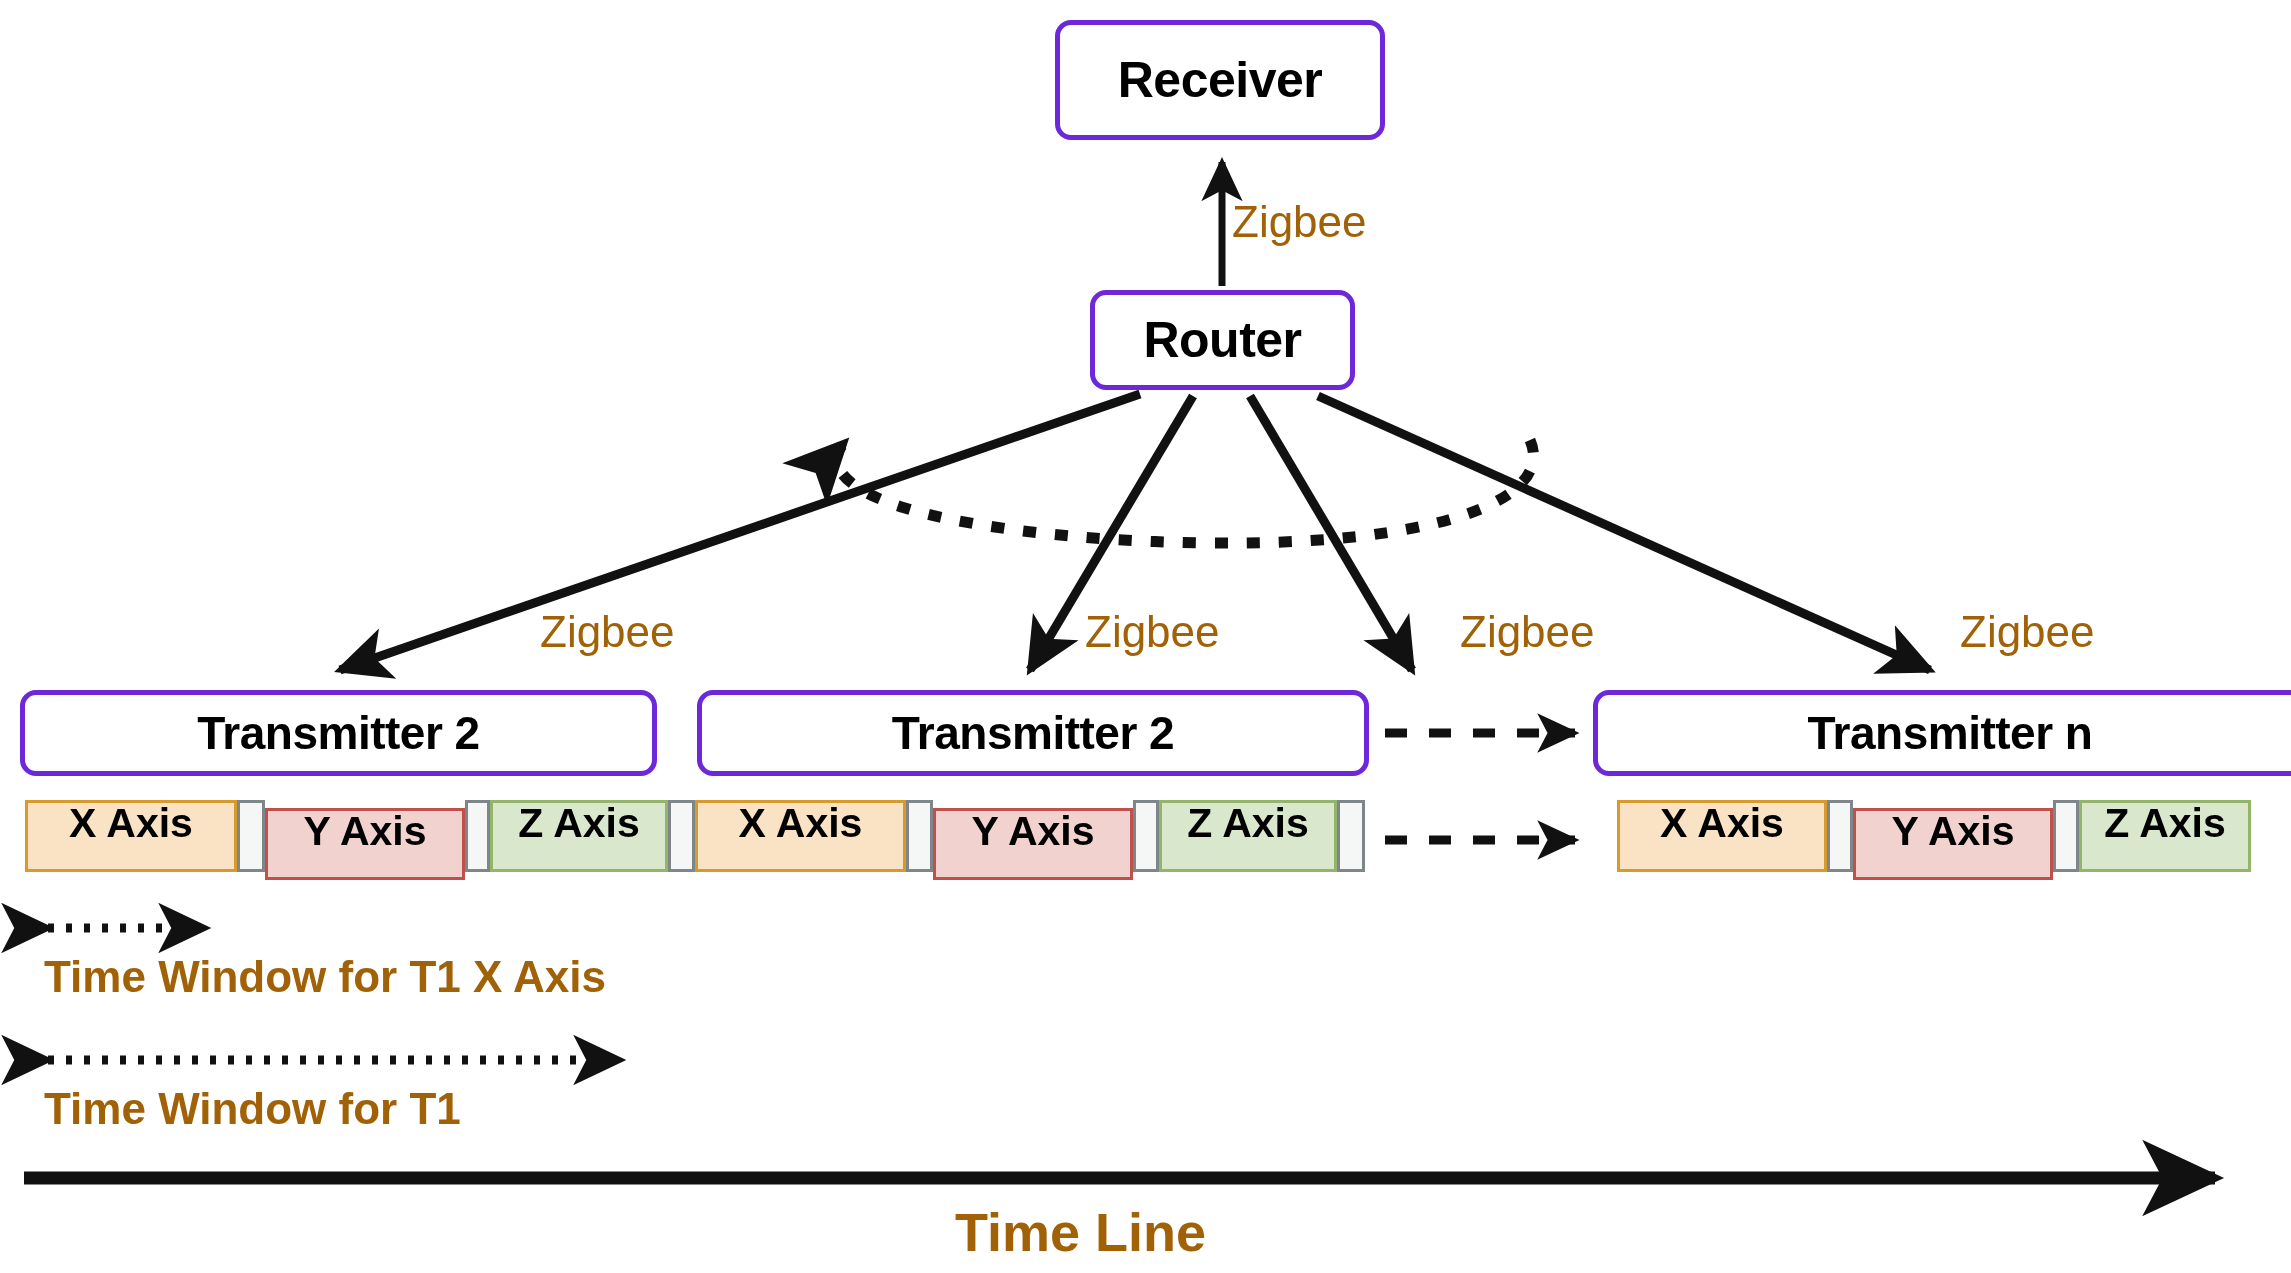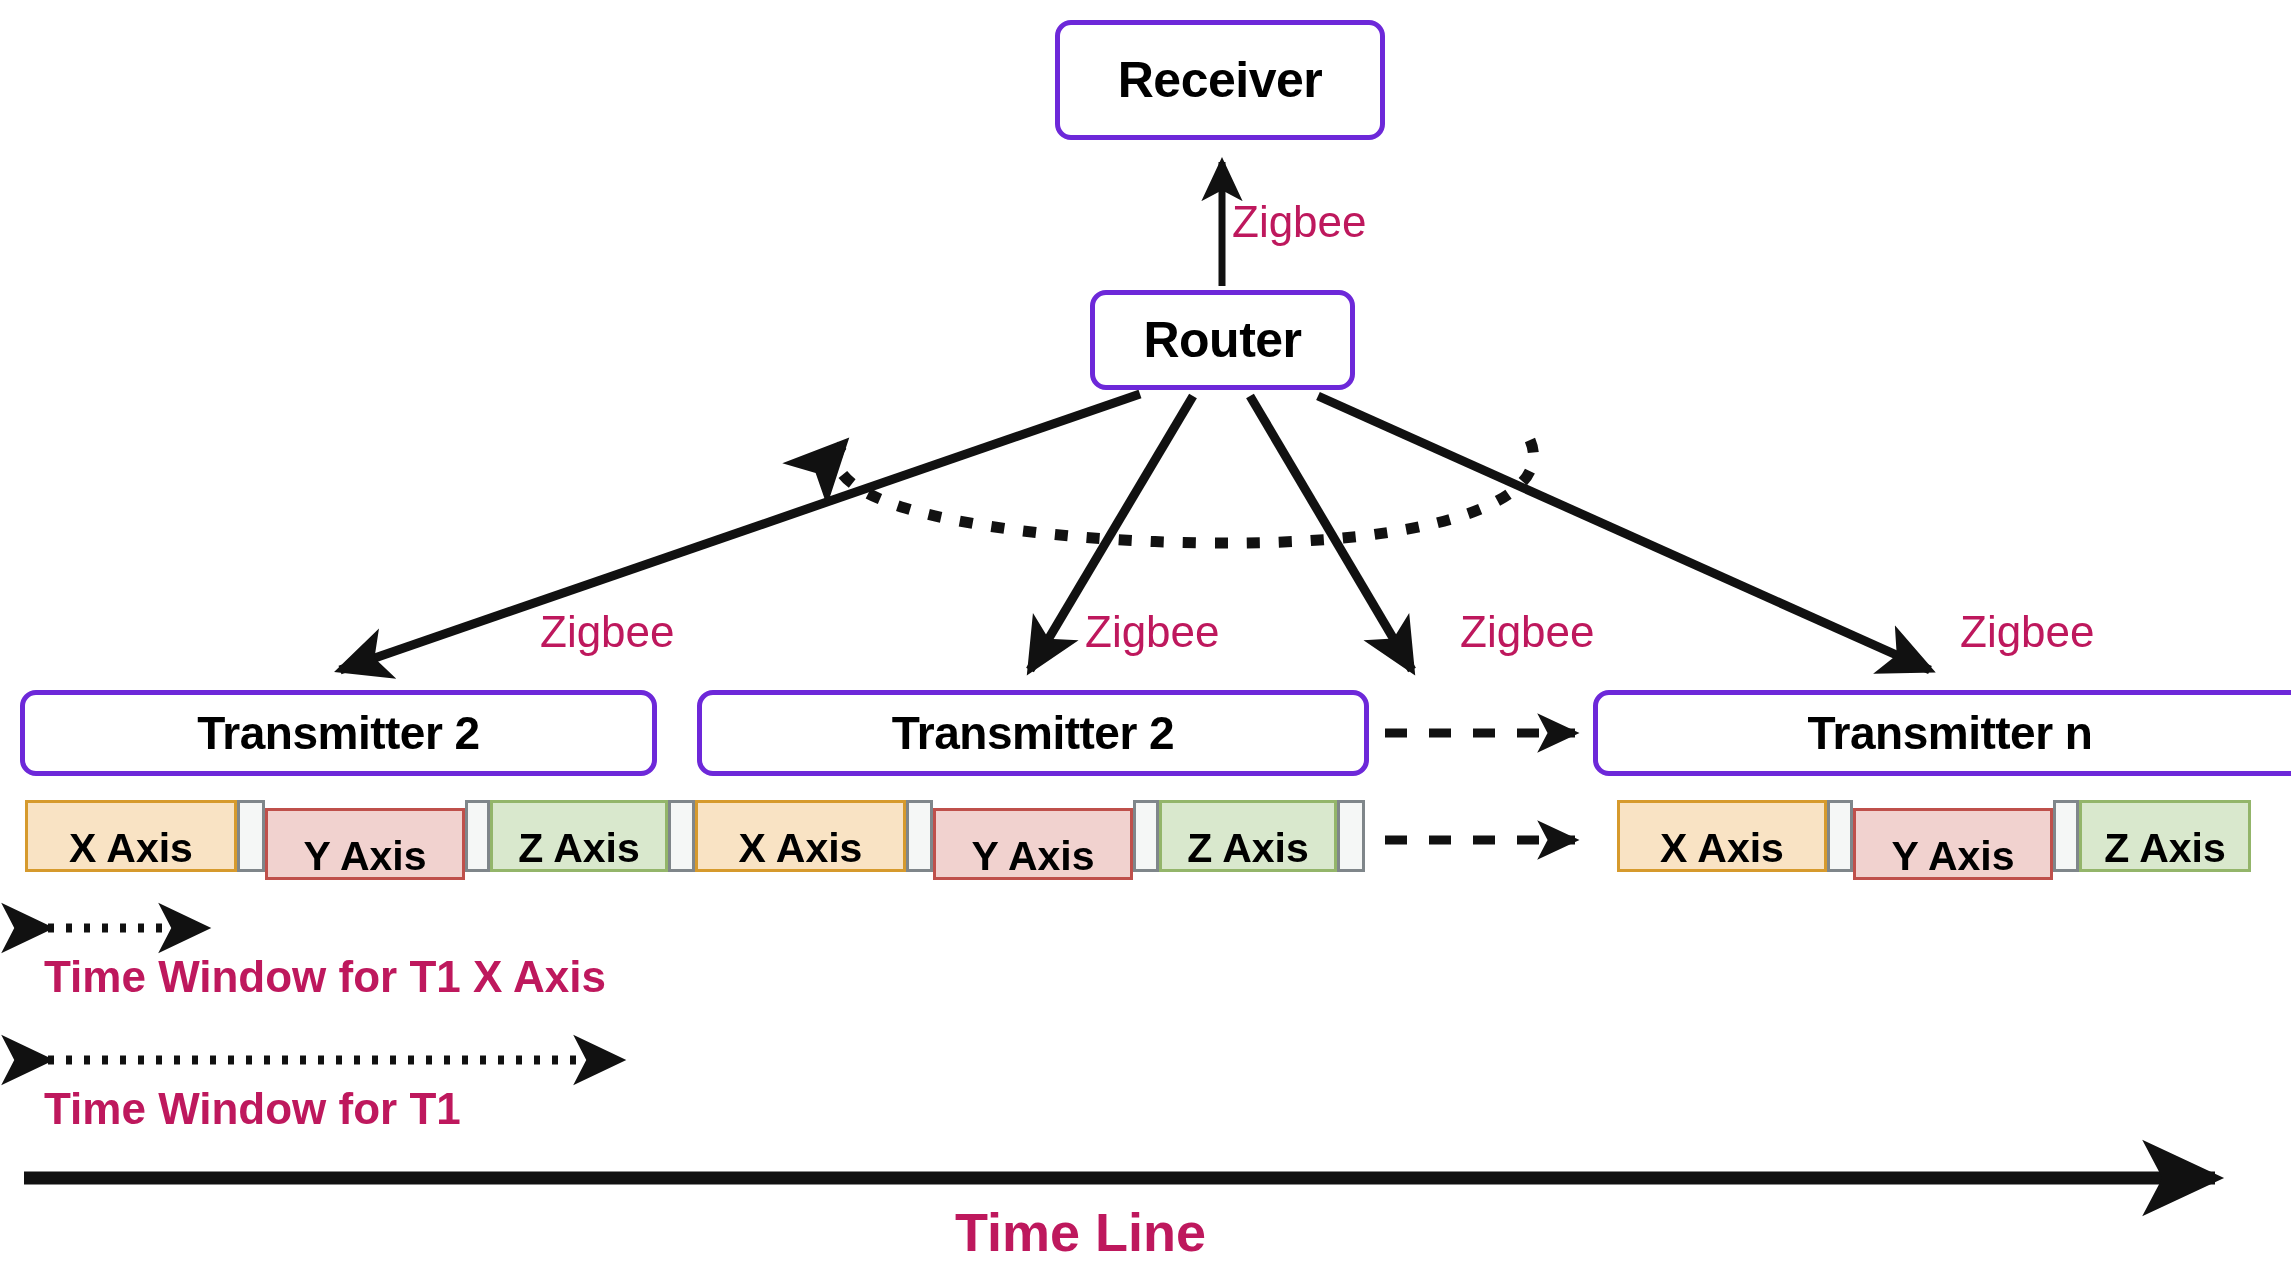--- a/index.html
+++ b/index.html
@@ -59,40 +59,40 @@
 
   
   .slot {
     position: absolute;
     box-sizing: border-box;
     top: 800px;
     height: 72px;
     border-width: 3px;
     border-style: solid;
     display: flex;
-    align-items: flex-end;
+    align-items: flex-start;
     justify-content: center;
   }
   .slot-label {
     font-weight: bold;
     font-size: 41px;
     line-height: 1;
     white-space: nowrap;
     color: #000000;
   }
   .slot-x   { background: #f9e3c4; border-color: #d69a2d; }
   .slot-y   { background: #f1d2cf; border-color: #bf504b; margin-top: 8px; }
   .slot-z   { background: #d9e8cd; border-color: #93b56a; }
   .slot-gap { background: #f5f7f6; border-color: #7f868a; }
 
   
   .txt {
     position: absolute;
     white-space: nowrap;
-    color: #be185d;
+    color: #a16207;
     line-height: 1;
   }
   .zig {
     font-size: 44px;
     font-weight: normal;
   }
   .tw {
     font-size: 44px;
     font-weight: bold;
     margin-left: 20px;

